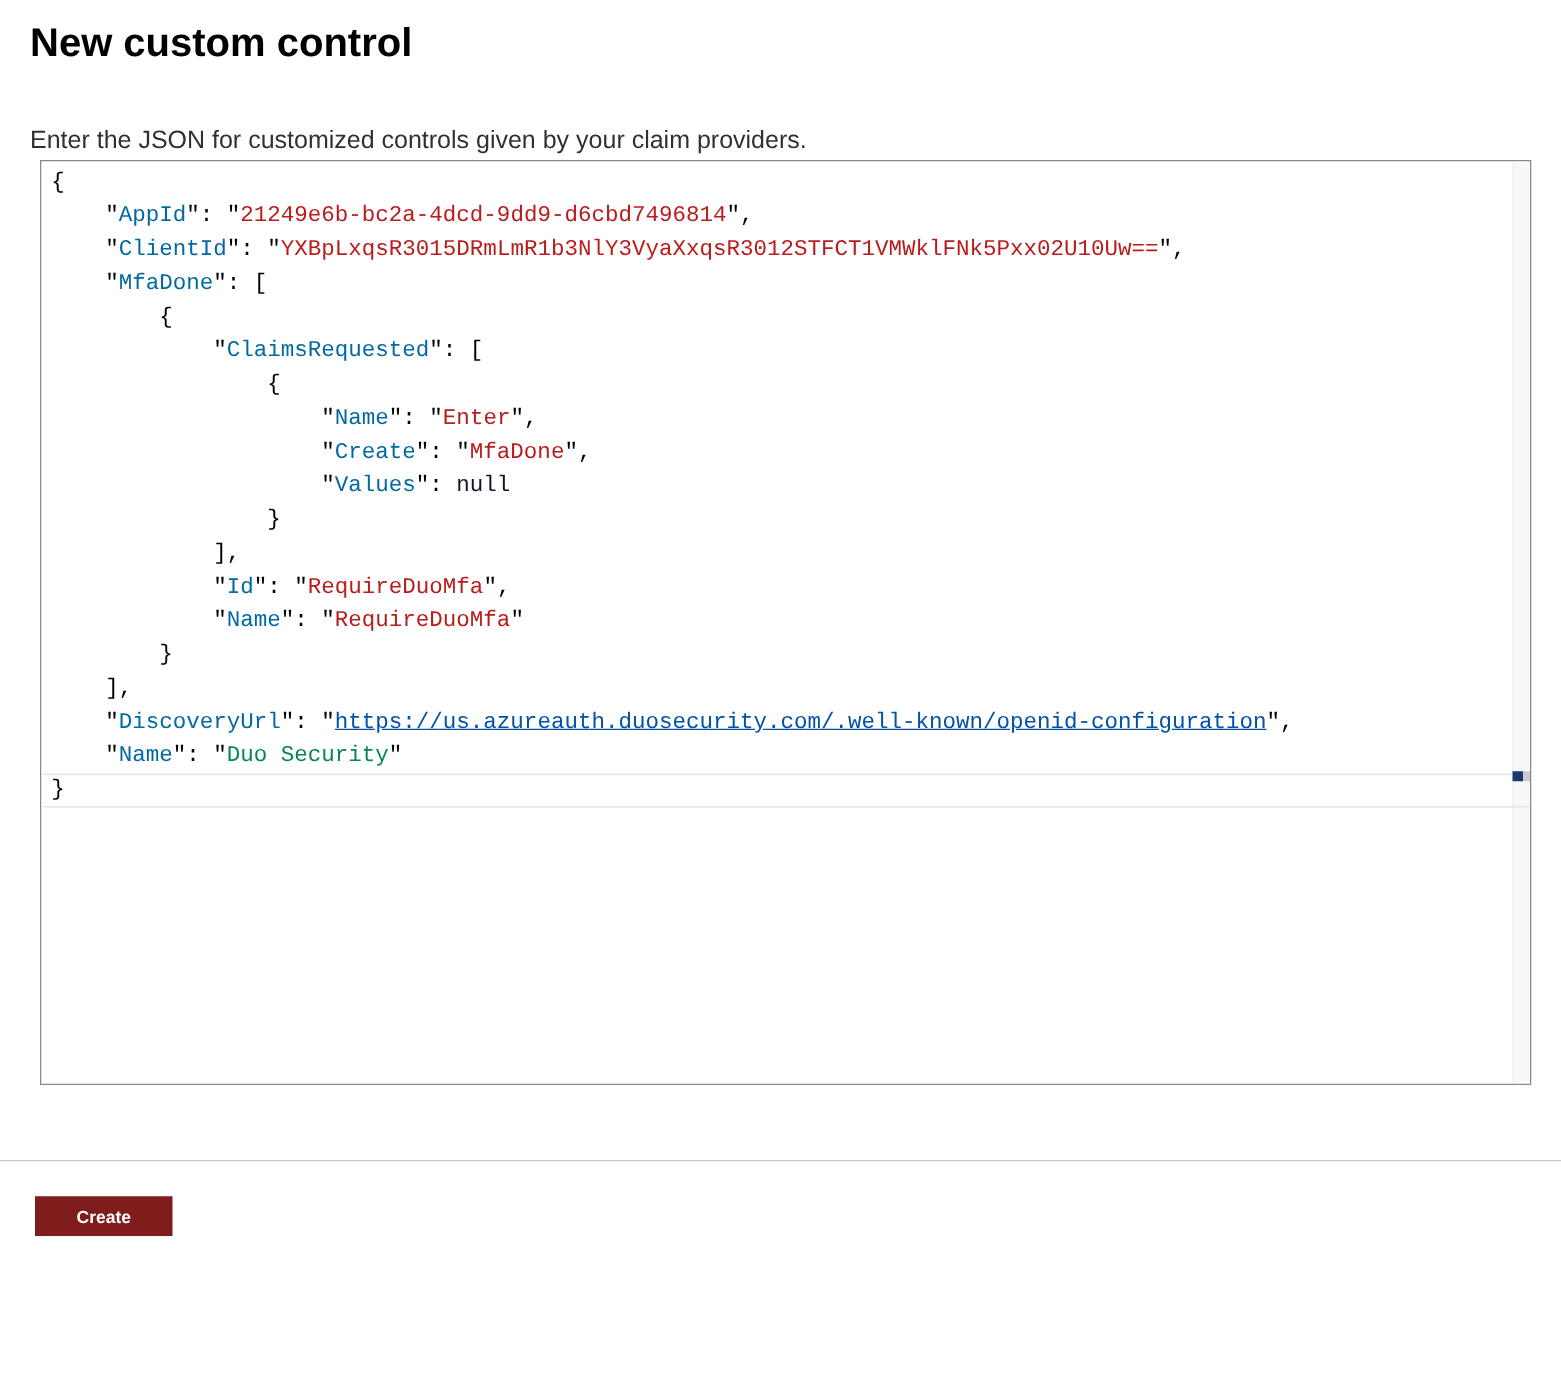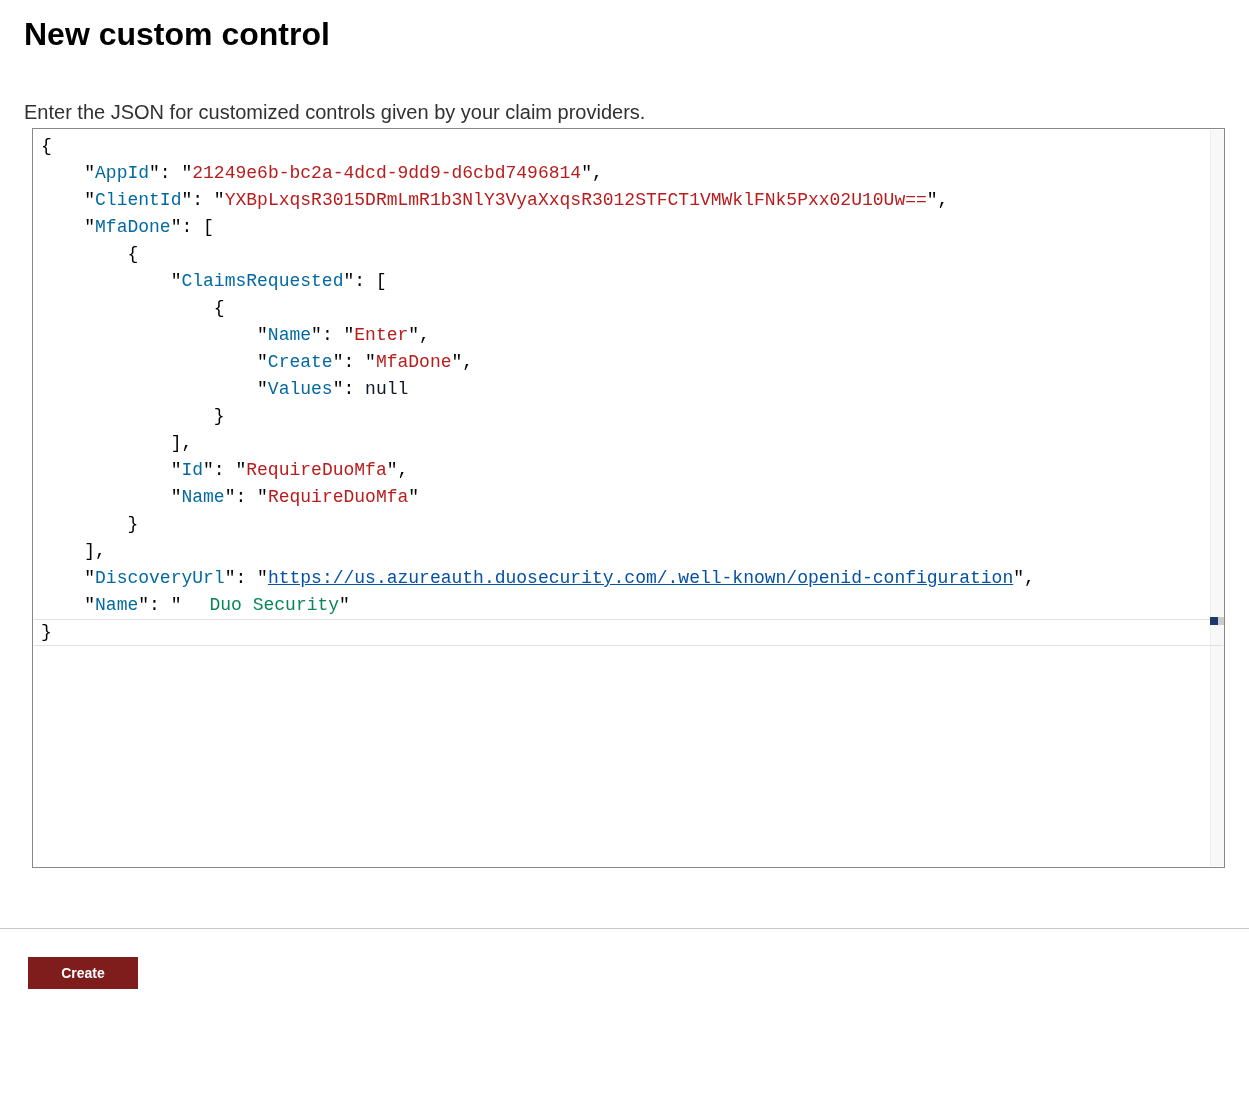--- a/index.html
+++ b/index.html
@@ -65,21 +65,21 @@
       right: 0;
       top: 1px;
       bottom: 1px;
       width: 14px;
       background: #f8f8f8;
       border-left: 1px solid #eee;
       pointer-events: none;
     }
     .k { color: #0369a1; } 
     .s { color: #b91c1c; } 
-    .n { color: #098658; margin-left: 28px; } 
+    .n { color: #098658; } 
     .v { color: #0f172a; } 
     .p { color: #000; }    
     .url { color: #0451a5; text-decoration: underline; text-align: right; }
     .footer-divider {
       border: none;
       border-top: 1px solid #c8c8c8;
       margin: 36px 0 28px 0;
     }
     .create-button {
       background: #7f1d1d;

